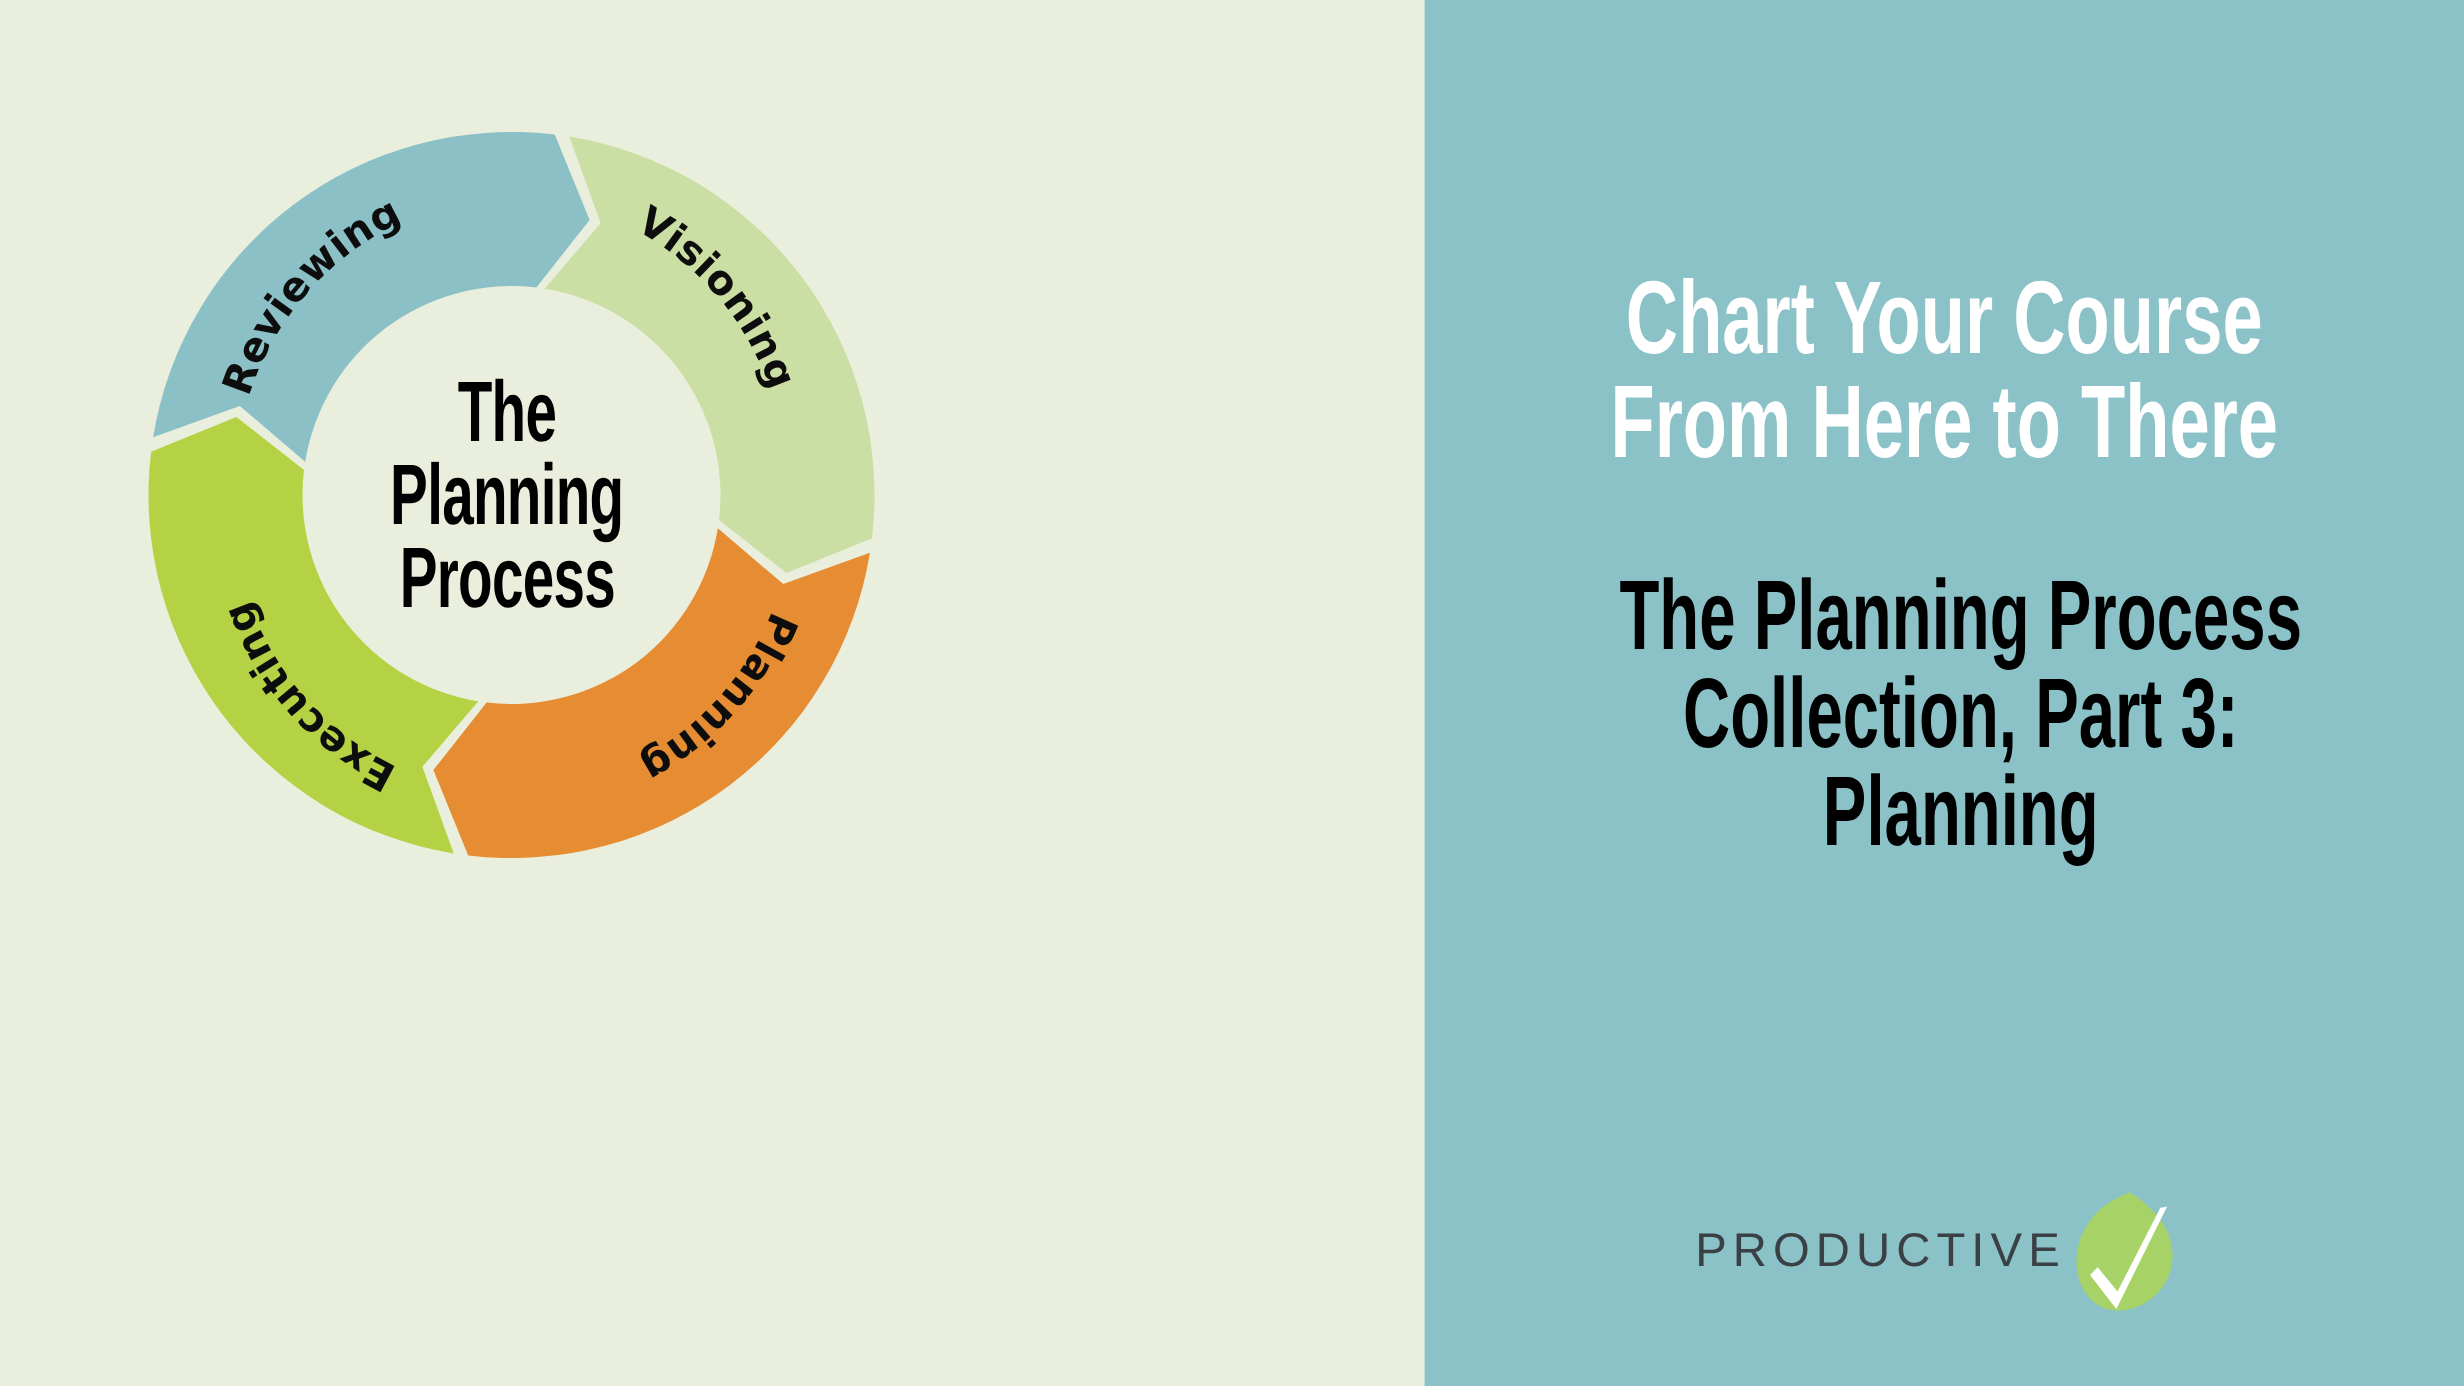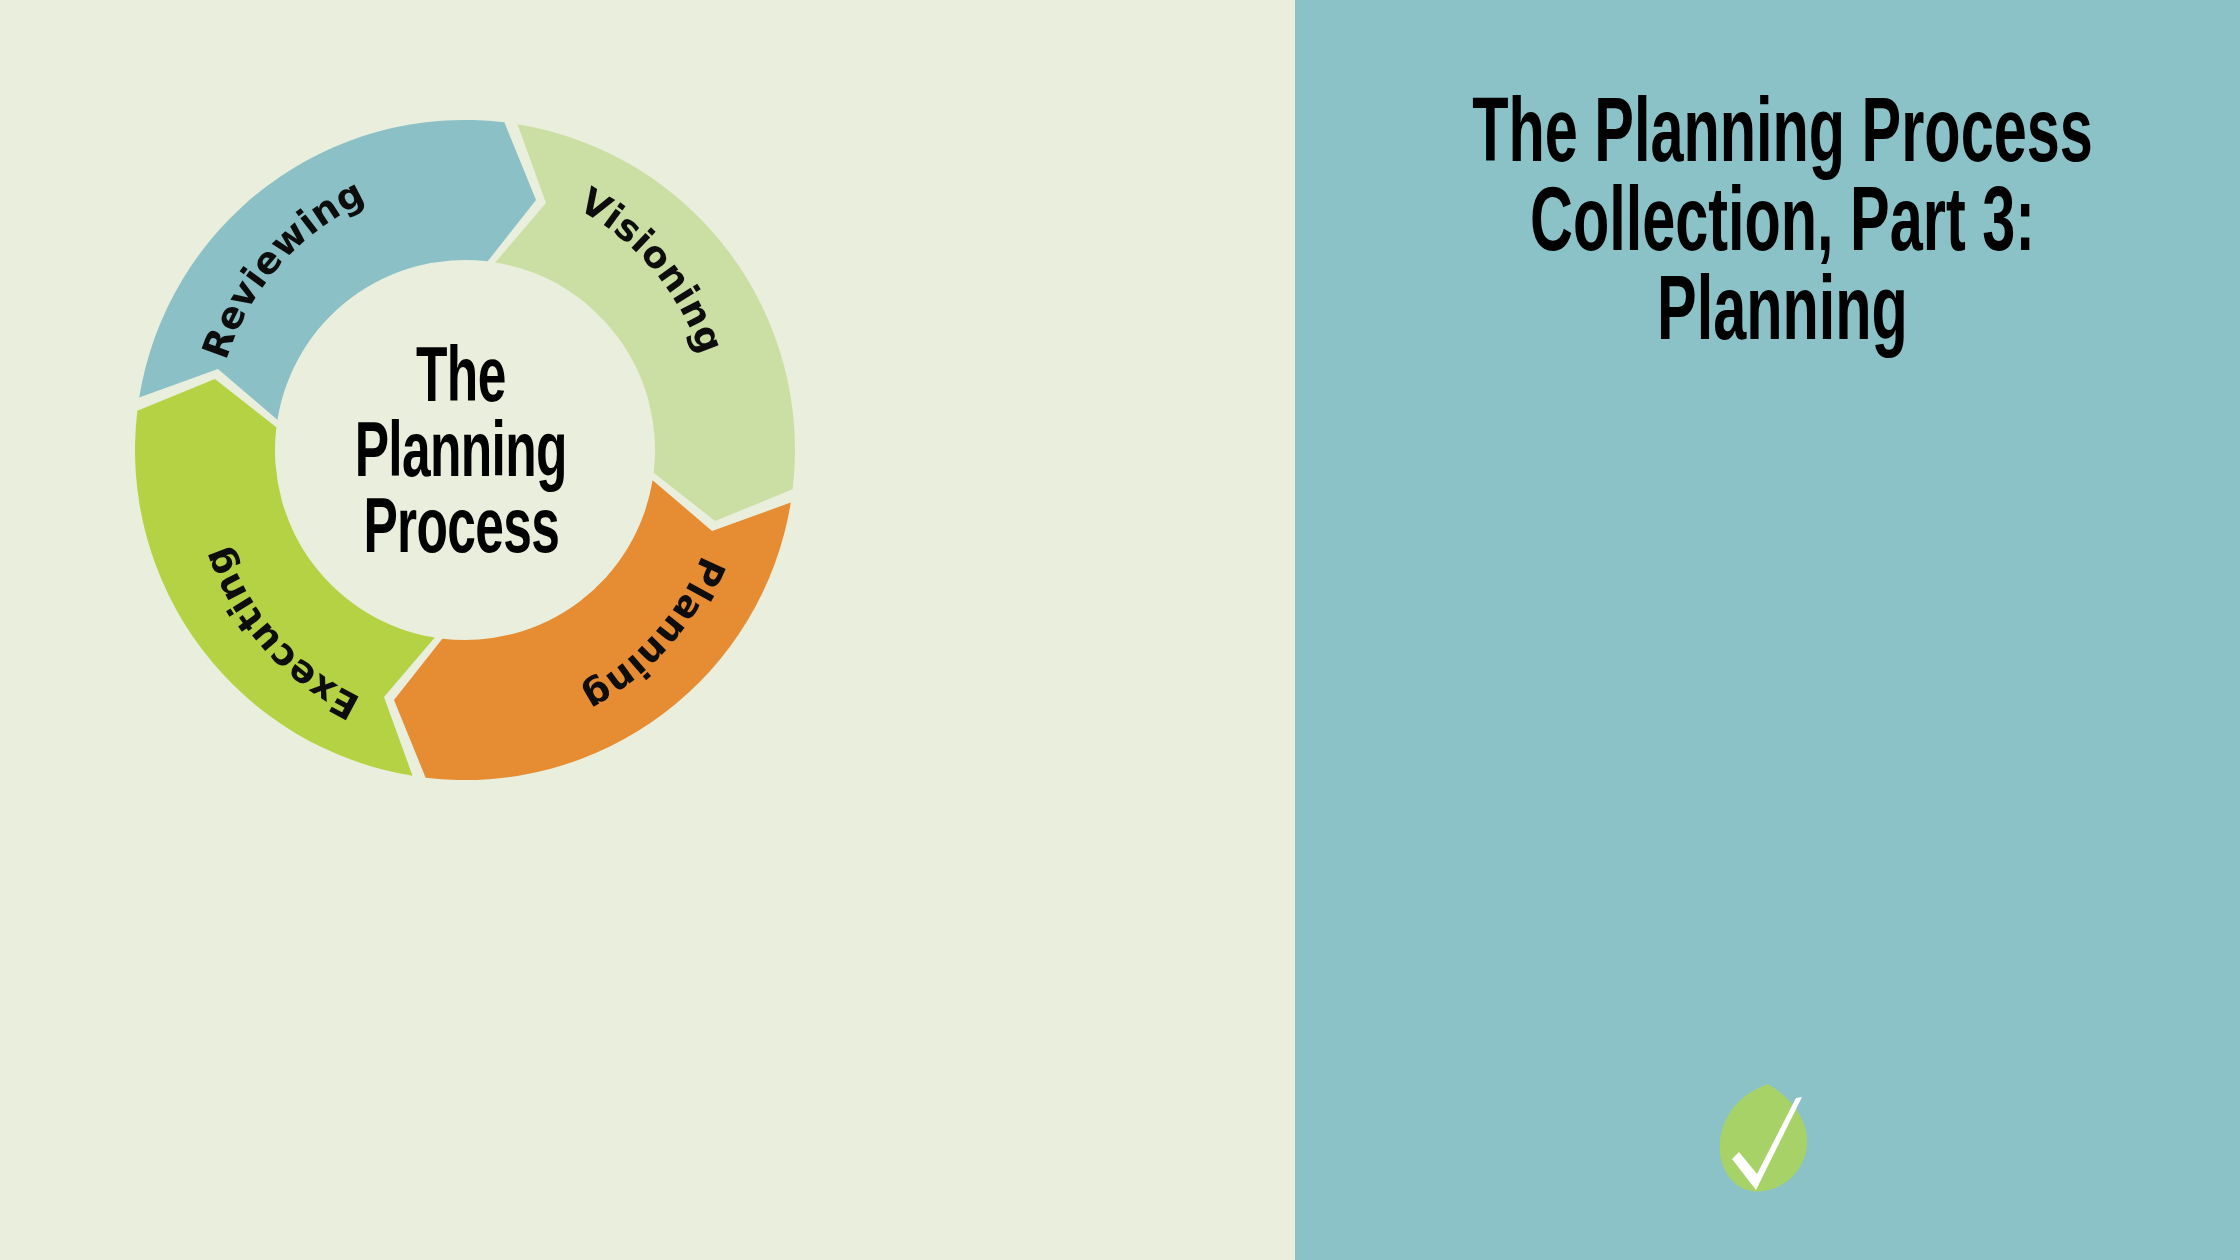--- a/index.html
+++ b/index.html
@@ -180,28 +180,33 @@
       <div id="center-title">
         <div class="line">The</div>
         <div class="line">Planning</div>
         <div class="line">Process</div>
       </div>
     </div>
   </div>
 
   <div id="right-panel">
 
+    <div id="headline">
+      <div class="hl">Chart Your Course</div>
+      <div class="hl">From Here to There</div>
+    </div>
 
     <div id="subhead">
       <div class="sh">The Planning Process</div>
       <div class="sh">Collection, Part 3:</div>
       <div class="sh">Planning</div>
     </div>
 
     <div id="logo">
+      <span class="logo-word">PRODUCTIVE</span>
       <svg id="leaf-icon" width="112" height="118" viewBox="0 0 112 118">
         <path d="M 56 6 C 96 30 104 66 86 92 C 72 112 46 118 30 110
                  C 10 100 2 72 12 46 C 22 22 40 12 56 6 Z" fill="#a7d267"></path>
         <path d="M 84 20 L 45 96 L 27 74 L 20 81 L 44 112 L 90 19 Z" fill="#ffffff"></path>
       </svg>
     </div>
   </div>
 
 </div>
 

